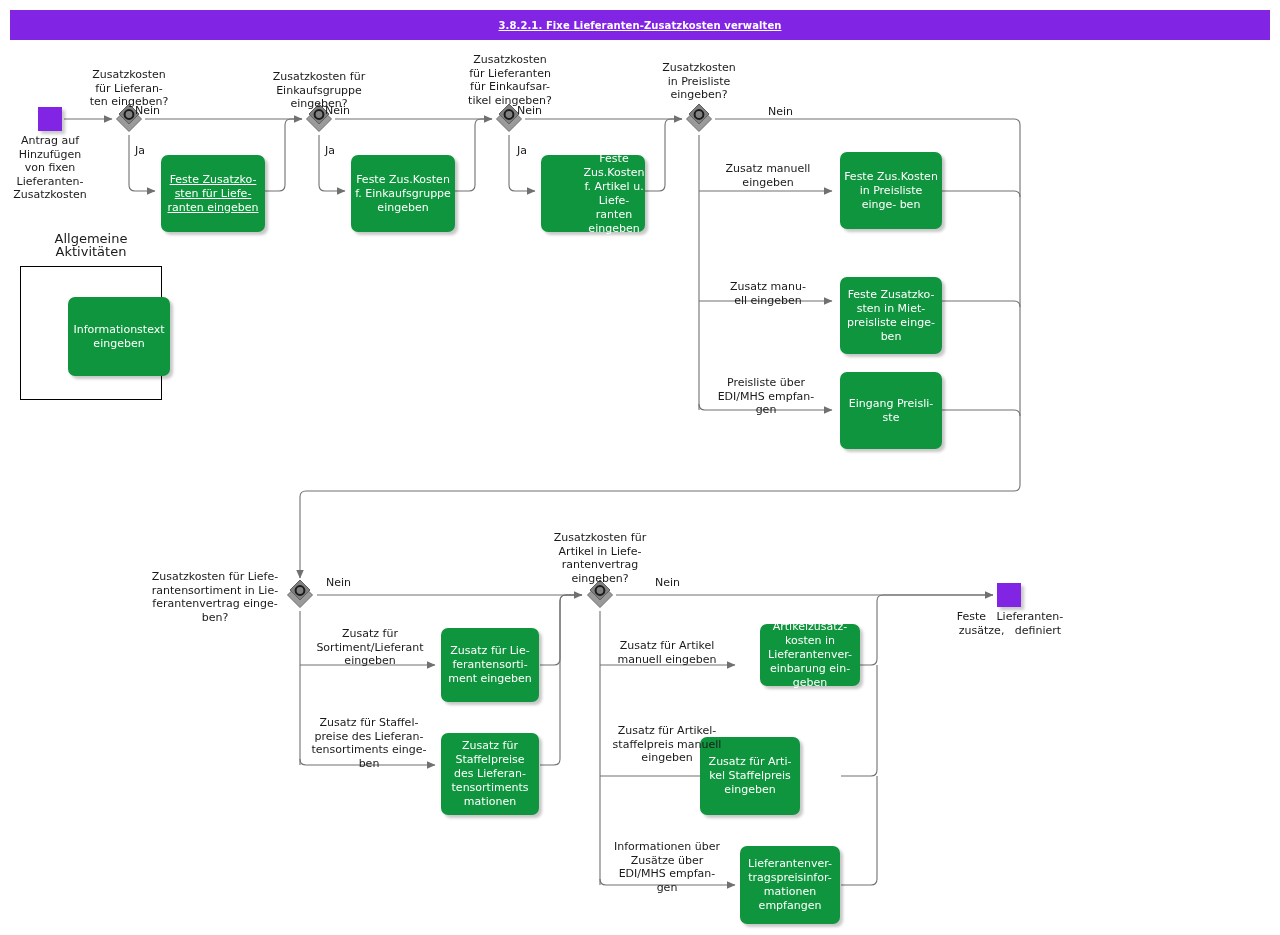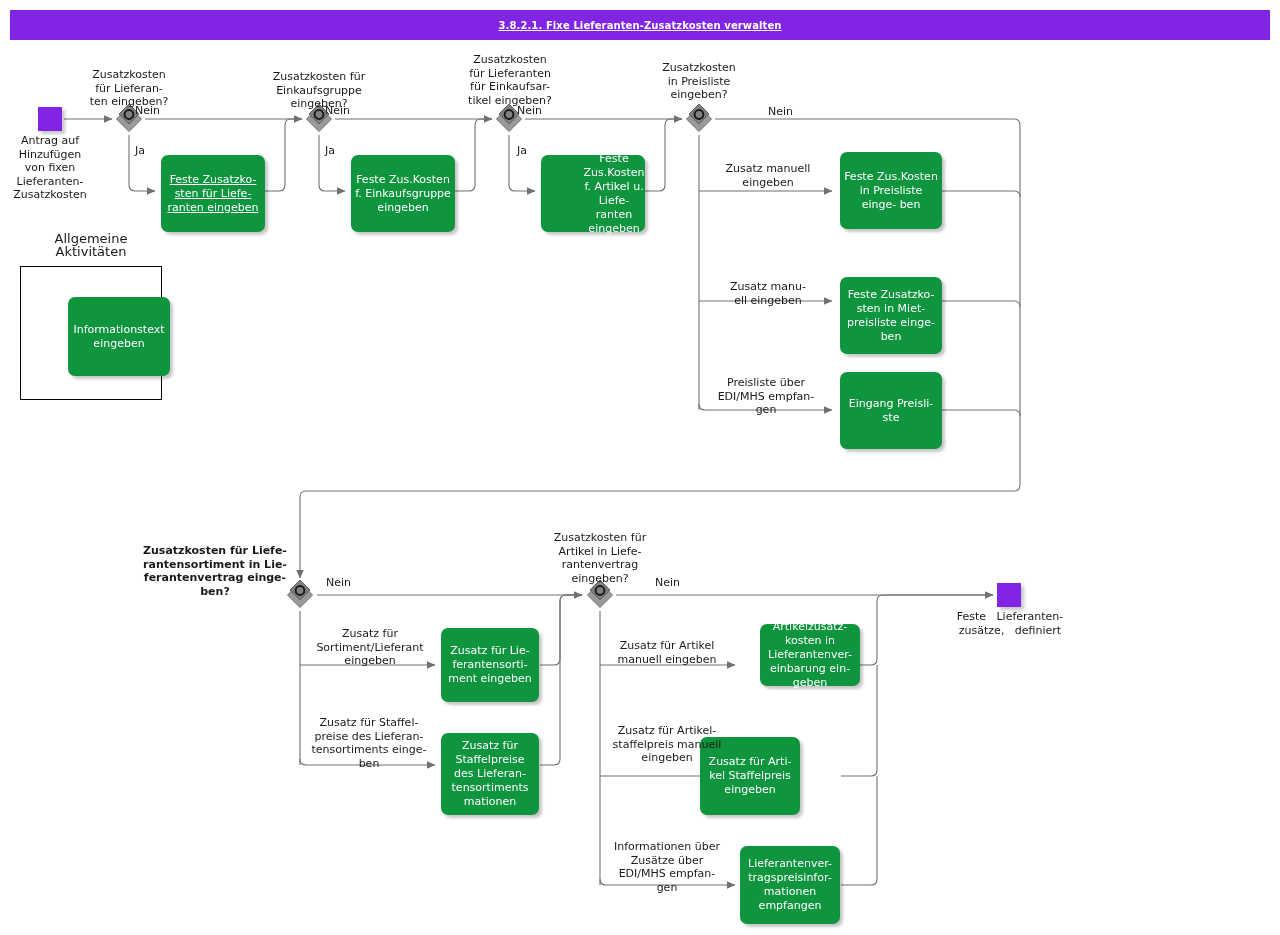--- a/index.html
+++ b/index.html
@@ -162,21 +162,21 @@
 in Preisliste
 eingeben?</div>
 
   <div class="node diamond" style="left:285px;top:580px;">
     <svg width="30" height="30" viewBox="0 0 30 30">
       <polygon points="15,2.5 27.5,15 15,27.5 2.5,15" fill="#9a9a9a" stroke="#6e6e6e" stroke-width="1"></polygon>
       <polygon points="15,0 25,10 15,20 5,10" fill="#808080" stroke="#5f5f5f" stroke-width="1"></polygon>
       <circle cx="15" cy="10.5" r="4.4" fill="none" stroke="#1a1a1a" stroke-width="2"></circle>
     </svg>
   </div>
-  <div class="lbl" style="left:140px;top:544px;width:150px;font-weight:bold;">Zusatzkosten für Liefe-
+  <div class="lbl" style="left:140px;top:570px;width:150px;">Zusatzkosten für Liefe-
 rantensortiment in Lie-
 ferantenvertrag einge-
 ben?</div>
 
   <div class="node diamond" style="left:585px;top:580px;">
     <svg width="30" height="30" viewBox="0 0 30 30">
       <polygon points="15,2.5 27.5,15 15,27.5 2.5,15" fill="#9a9a9a" stroke="#6e6e6e" stroke-width="1"></polygon>
       <polygon points="15,0 25,10 15,20 5,10" fill="#808080" stroke="#5f5f5f" stroke-width="1"></polygon>
       <circle cx="15" cy="10.5" r="4.4" fill="none" stroke="#1a1a1a" stroke-width="2"></circle>
     </svg>

